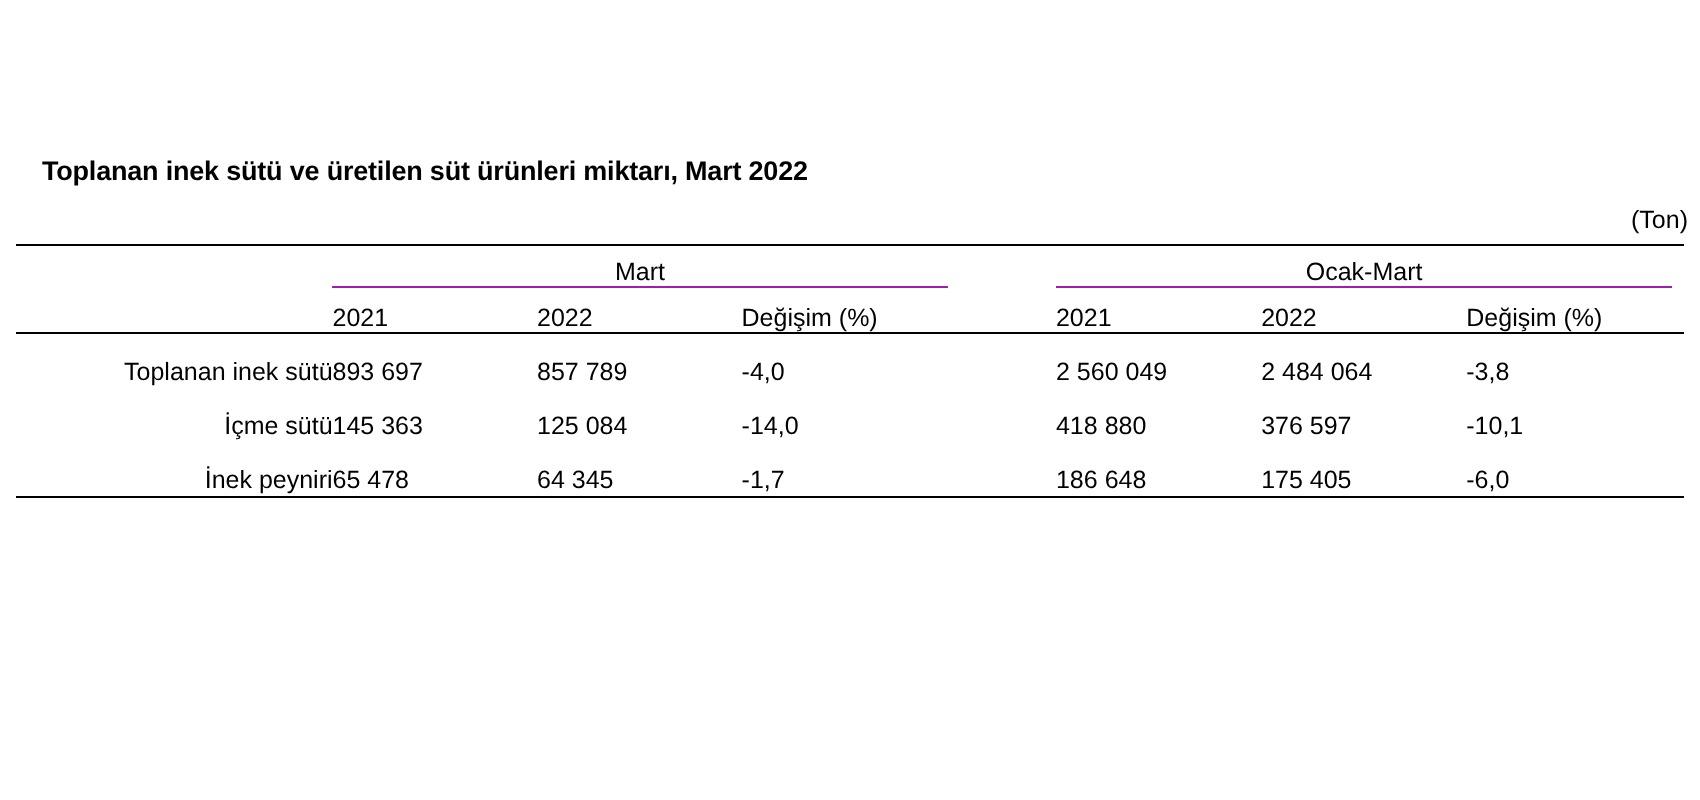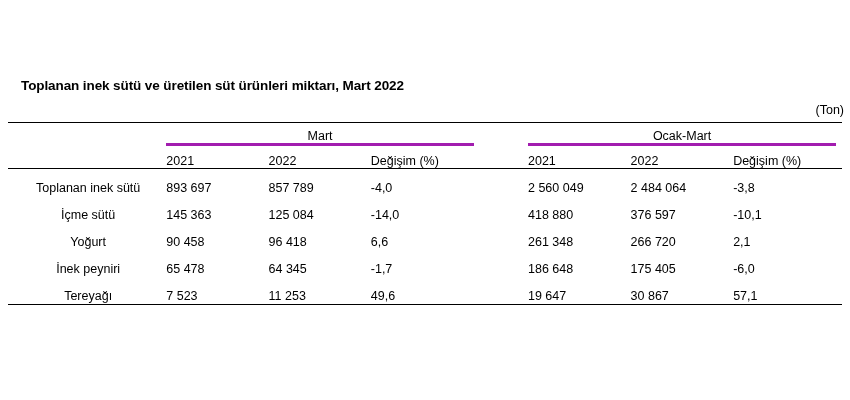--- a/index.html
+++ b/index.html
@@ -70,38 +70,38 @@
     height: 0;
     font-size: 0;
     line-height: 0;
   }
   .grouphdr td {
     height: 20px;
     text-align: center;
     padding-bottom: 2px;
   }
   .grouphdr td.groupcell {
-    border-bottom: 3px solid #a21caf;
+    border-bottom: 1px solid #a21caf;
   }
   .subhdr td {
     height: 22px;
     padding-bottom: 3px;
     padding-top: 2px;
     text-align: left;
   }
   .subhdr td.lbl {
     text-align: left;
   }
   tbody.body tr td {
     height: 26px;
     text-align: left;
     padding-bottom: 1px;
   }
   tbody.body tr td.lbl {
-    text-align: center;
+    text-align: right;
     padding-left: 2px;
   }
   .pad-r {
     padding-right: 4px !important;
   }
   .spacer {
     width: 56px;
   }
   .col-label { width: 160px; }
   .col-num   { width: 104px; }
@@ -172,51 +172,29 @@
         <td class="pad-r">145 363</td>
         <td class="pad-r">125 084</td>
         <td class="pad-r">-14,0</td>
         <td></td>
         <td class="pad-r">418 880</td>
         <td class="pad-r">376 597</td>
         <td class="pad-r">-10,1</td>
         <td></td>
       </tr>
       <tr>
-        <td class="lbl">Yoğurt</td>
-        <td class="pad-r">90 458</td>
-        <td class="pad-r">96 418</td>
-        <td class="pad-r">6,6</td>
-        <td></td>
-        <td class="pad-r">261 348</td>
-        <td class="pad-r">266 720</td>
-        <td class="pad-r">2,1</td>
-        <td></td>
-      </tr>
-      <tr>
         <td class="lbl">İnek peyniri</td>
         <td class="pad-r">65 478</td>
         <td class="pad-r">64 345</td>
         <td class="pad-r">-1,7</td>
         <td></td>
         <td class="pad-r">186 648</td>
         <td class="pad-r">175 405</td>
         <td class="pad-r">-6,0</td>
         <td></td>
       </tr>
-      <tr>
-        <td class="lbl">Tereyağı</td>
-        <td class="pad-r">7 523</td>
-        <td class="pad-r">11 253</td>
-        <td class="pad-r">49,6</td>
-        <td></td>
-        <td class="pad-r">19 647</td>
-        <td class="pad-r">30 867</td>
-        <td class="pad-r">57,1</td>
-        <td></td>
-      </tr>
       <tr class="rule-bottom">
         <td colspan="9"></td>
       </tr>
     </tbody>
   </table>
 
 </div>
 
 </body></html>

